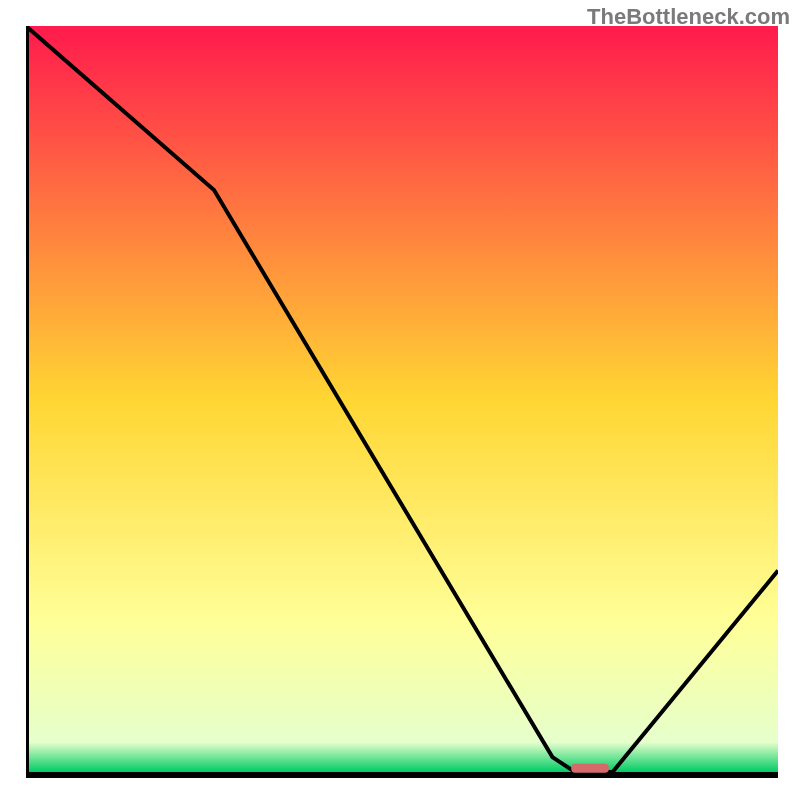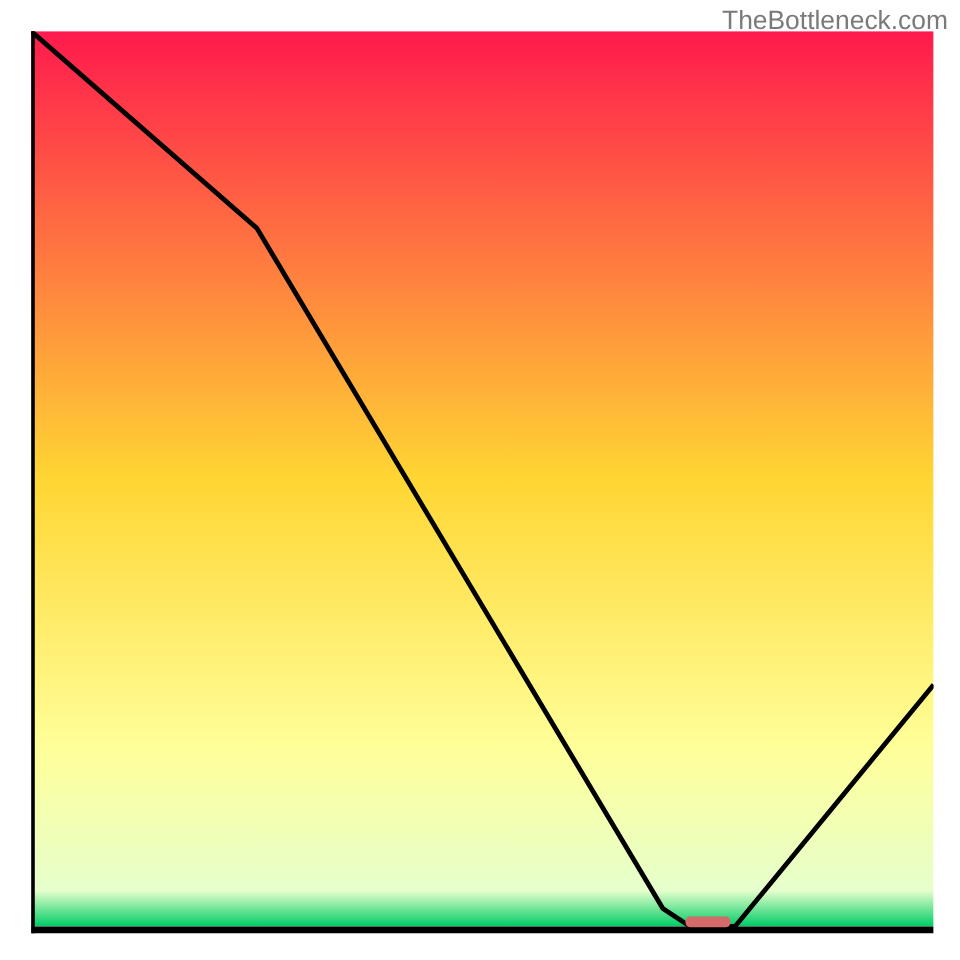--- a/index.html
+++ b/index.html
@@ -9,21 +9,21 @@
     height: 800px;
     background: #ffffff;
     position: relative;
     font-family: Arial, sans-serif;
   }
   .watermark {
     position: absolute;
     top: 4px;
     right: 10px;
     font-size: 22px;
-    font-weight: normal;
+    font-weight: bold;
     color: #7a7a7a;
     z-index: 10;
   }
   .chart-container {
     position: absolute;
     left: 26px;
     top: 26px;
     width: 752px;
     height: 752px;
   }

